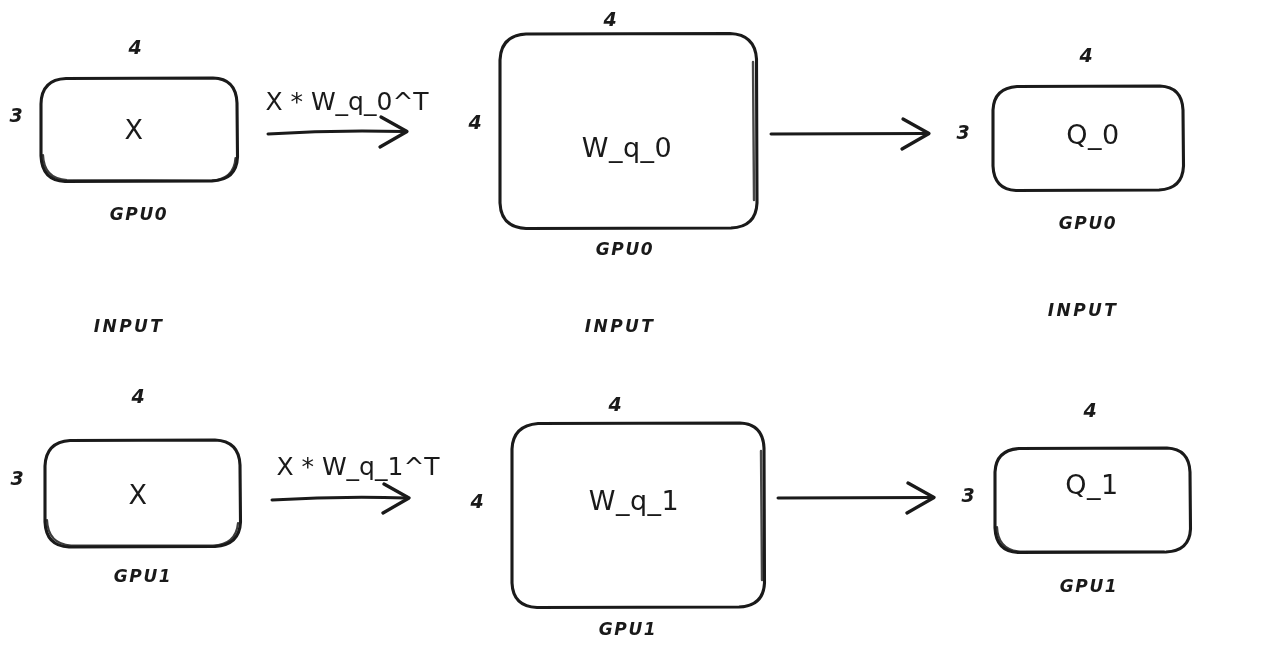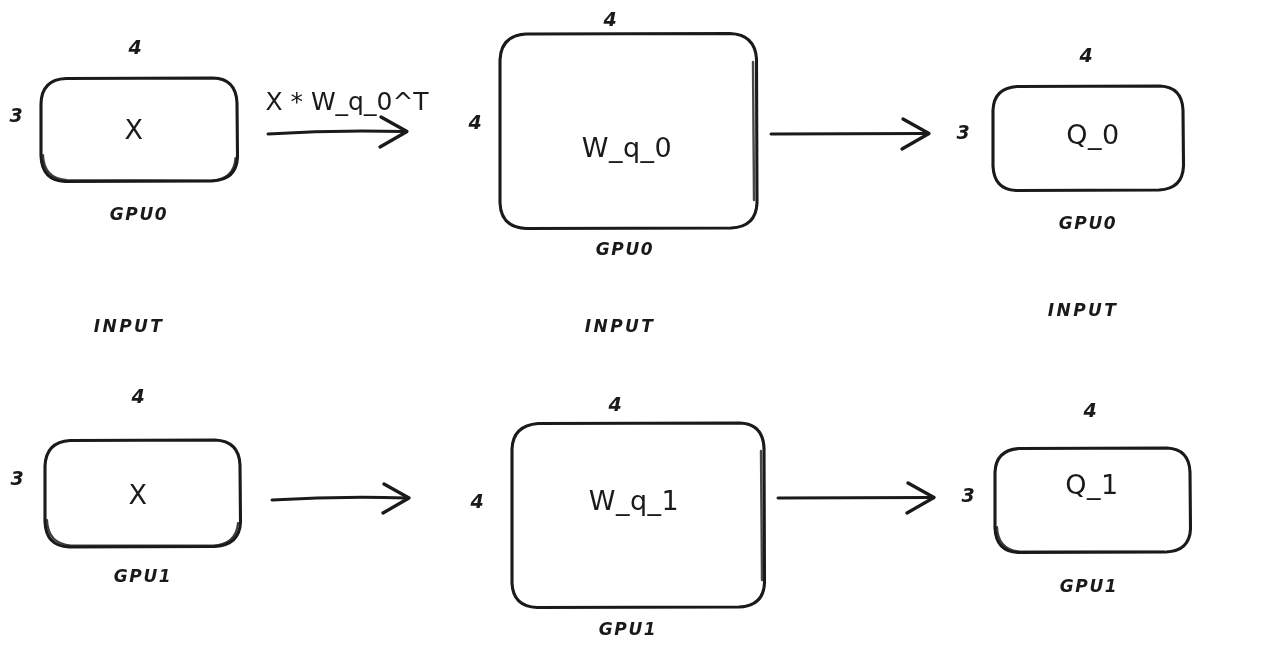--- a/index.html
+++ b/index.html
@@ -135,20 +135,21 @@
 
   <div class="section-label" style="left:129px; top:326px;">INPUT</div>
   <div class="section-label" style="left:620px; top:326px;">INPUT</div>
   <div class="section-label" style="left:1083px; top:310px;">INPUT</div>
 
   <div class="dim-label" style="left:138px; top:396px;">4</div>
   <div class="dim-label" style="left:17px; top:478px;">3</div>
   <div class="box-label" style="left:138px; top:494px;">X</div>
   <div class="gpu-label" style="left:143px; top:576px;">GPU1</div>
 
+  <div class="arrow-label" style="left:358px; top:466px;">X * W_q_1^T</div>
 
   <div class="dim-label" style="left:615px; top:404px;">4</div>
   <div class="dim-label" style="left:477px; top:501px;">4</div>
   <div class="box-label" style="left:634px; top:500px;">W_q_1</div>
   <div class="gpu-label" style="left:628px; top:629px;">GPU1</div>
 
   <div class="dim-label" style="left:1090px; top:410px;">4</div>
   <div class="dim-label" style="left:968px; top:495px;">3</div>
   <div class="box-label" style="left:1092px; top:484px;">Q_1</div>
   <div class="gpu-label" style="left:1089px; top:586px;">GPU1</div>

